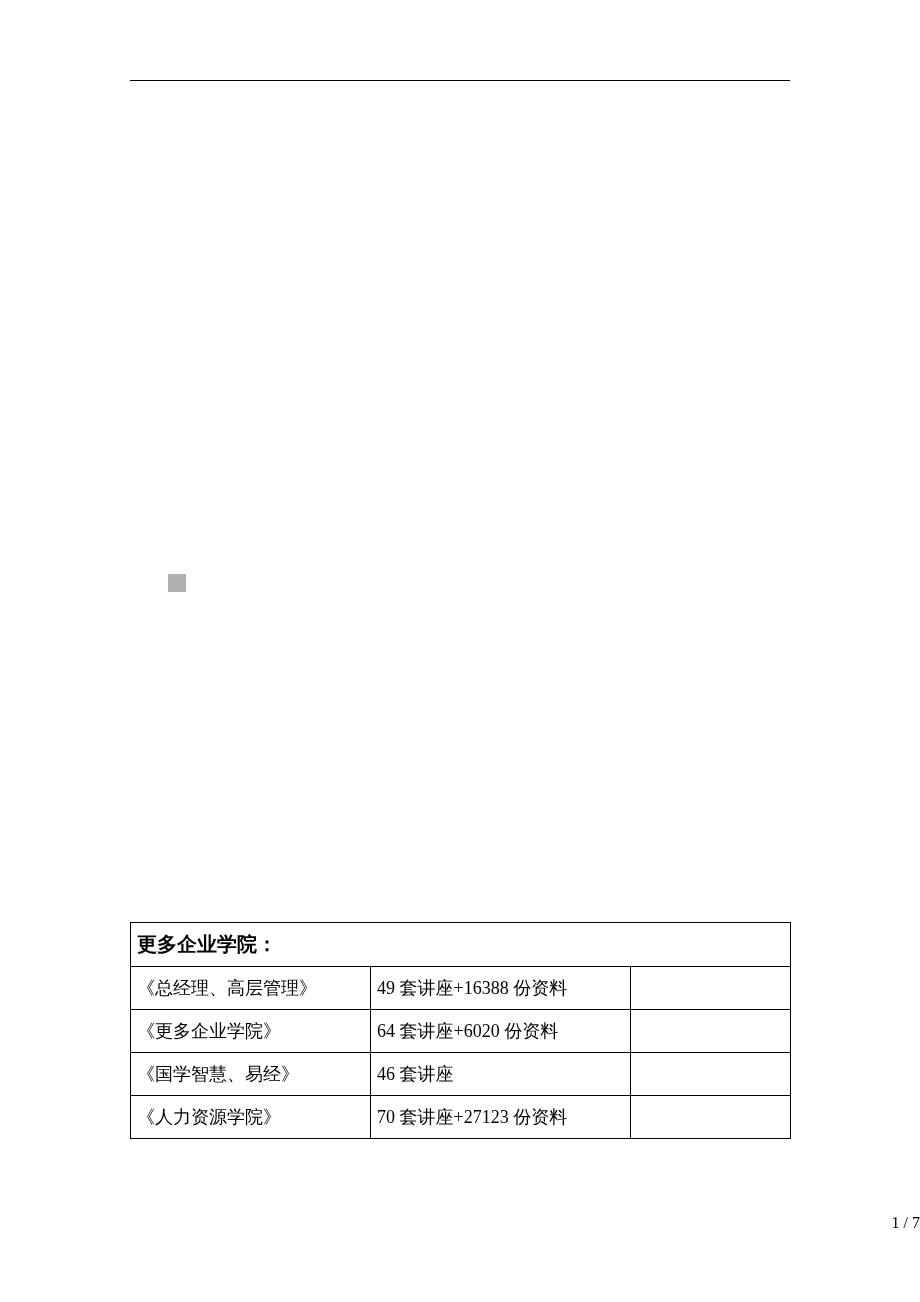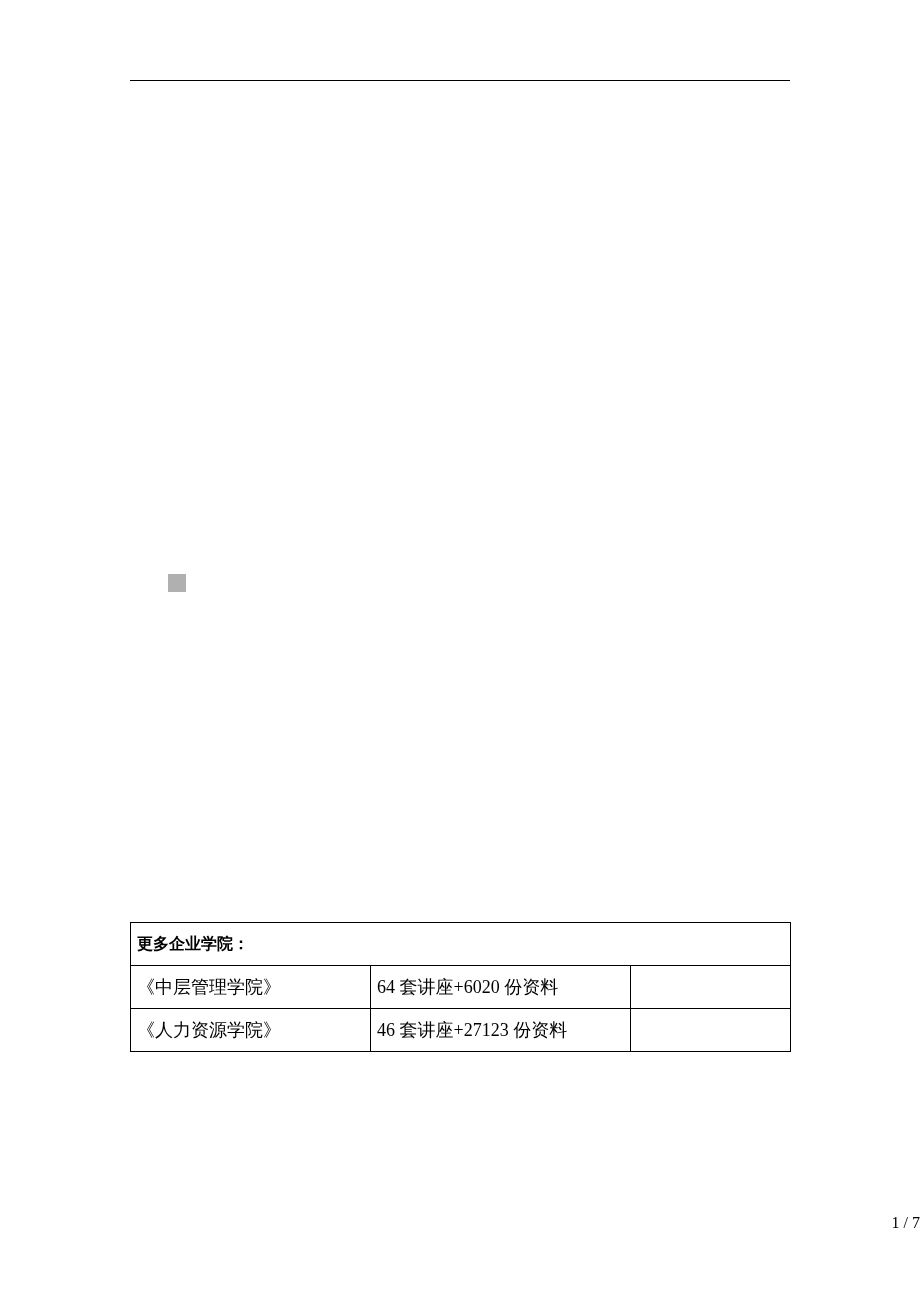--- a/index.html
+++ b/index.html
@@ -45,21 +45,21 @@
     }
     table.content td {
       border: 1px solid #000;
       padding: 8px 6px;
       font-size: 18px;
       vertical-align: middle;
       height: 26px;
     }
     table.content td.header-cell {
       font-weight: bold;
-      font-size: 16px;
+      font-size: 20px;
       margin-top: 16px;
     }
     .col-a { width: 240px; }
     .col-b { width: 260px; }
     .col-c { width: 160px; }
     .footer {
       position: absolute;
       bottom: 70px;
       left: 0;
       width: 100%;
@@ -81,27 +81,37 @@
       <colgroup>
         <col class="col-a">
         <col class="col-b">
         <col class="col-c">
       </colgroup>
       <tbody>
           <tr>
         <td colspan="3" class="header-cell">更多企业学院：</td>
       </tr>
       <tr>
-        <td>《中层管理学院》</td>
+        <td>《总经理、高层管理》</td>
+        <td>49 套讲座+16388 份资料</td>
+        <td></td>
+      </tr>
+      <tr>
+        <td>《更多企业学院》</td>
         <td>64 套讲座+6020 份资料</td>
         <td></td>
       </tr>
       <tr>
+        <td>《国学智慧、易经》</td>
+        <td>46 套讲座</td>
+        <td></td>
+      </tr>
+      <tr>
         <td>《人力资源学院》</td>
-        <td>46 套讲座+27123 份资料</td>
+        <td>70 套讲座+27123 份资料</td>
         <td></td>
       </tr>
     </tbody>
       </table>
   </div>
 
   <div class="footer">1 / 7</div>
 </div>
 
 </body></html>

